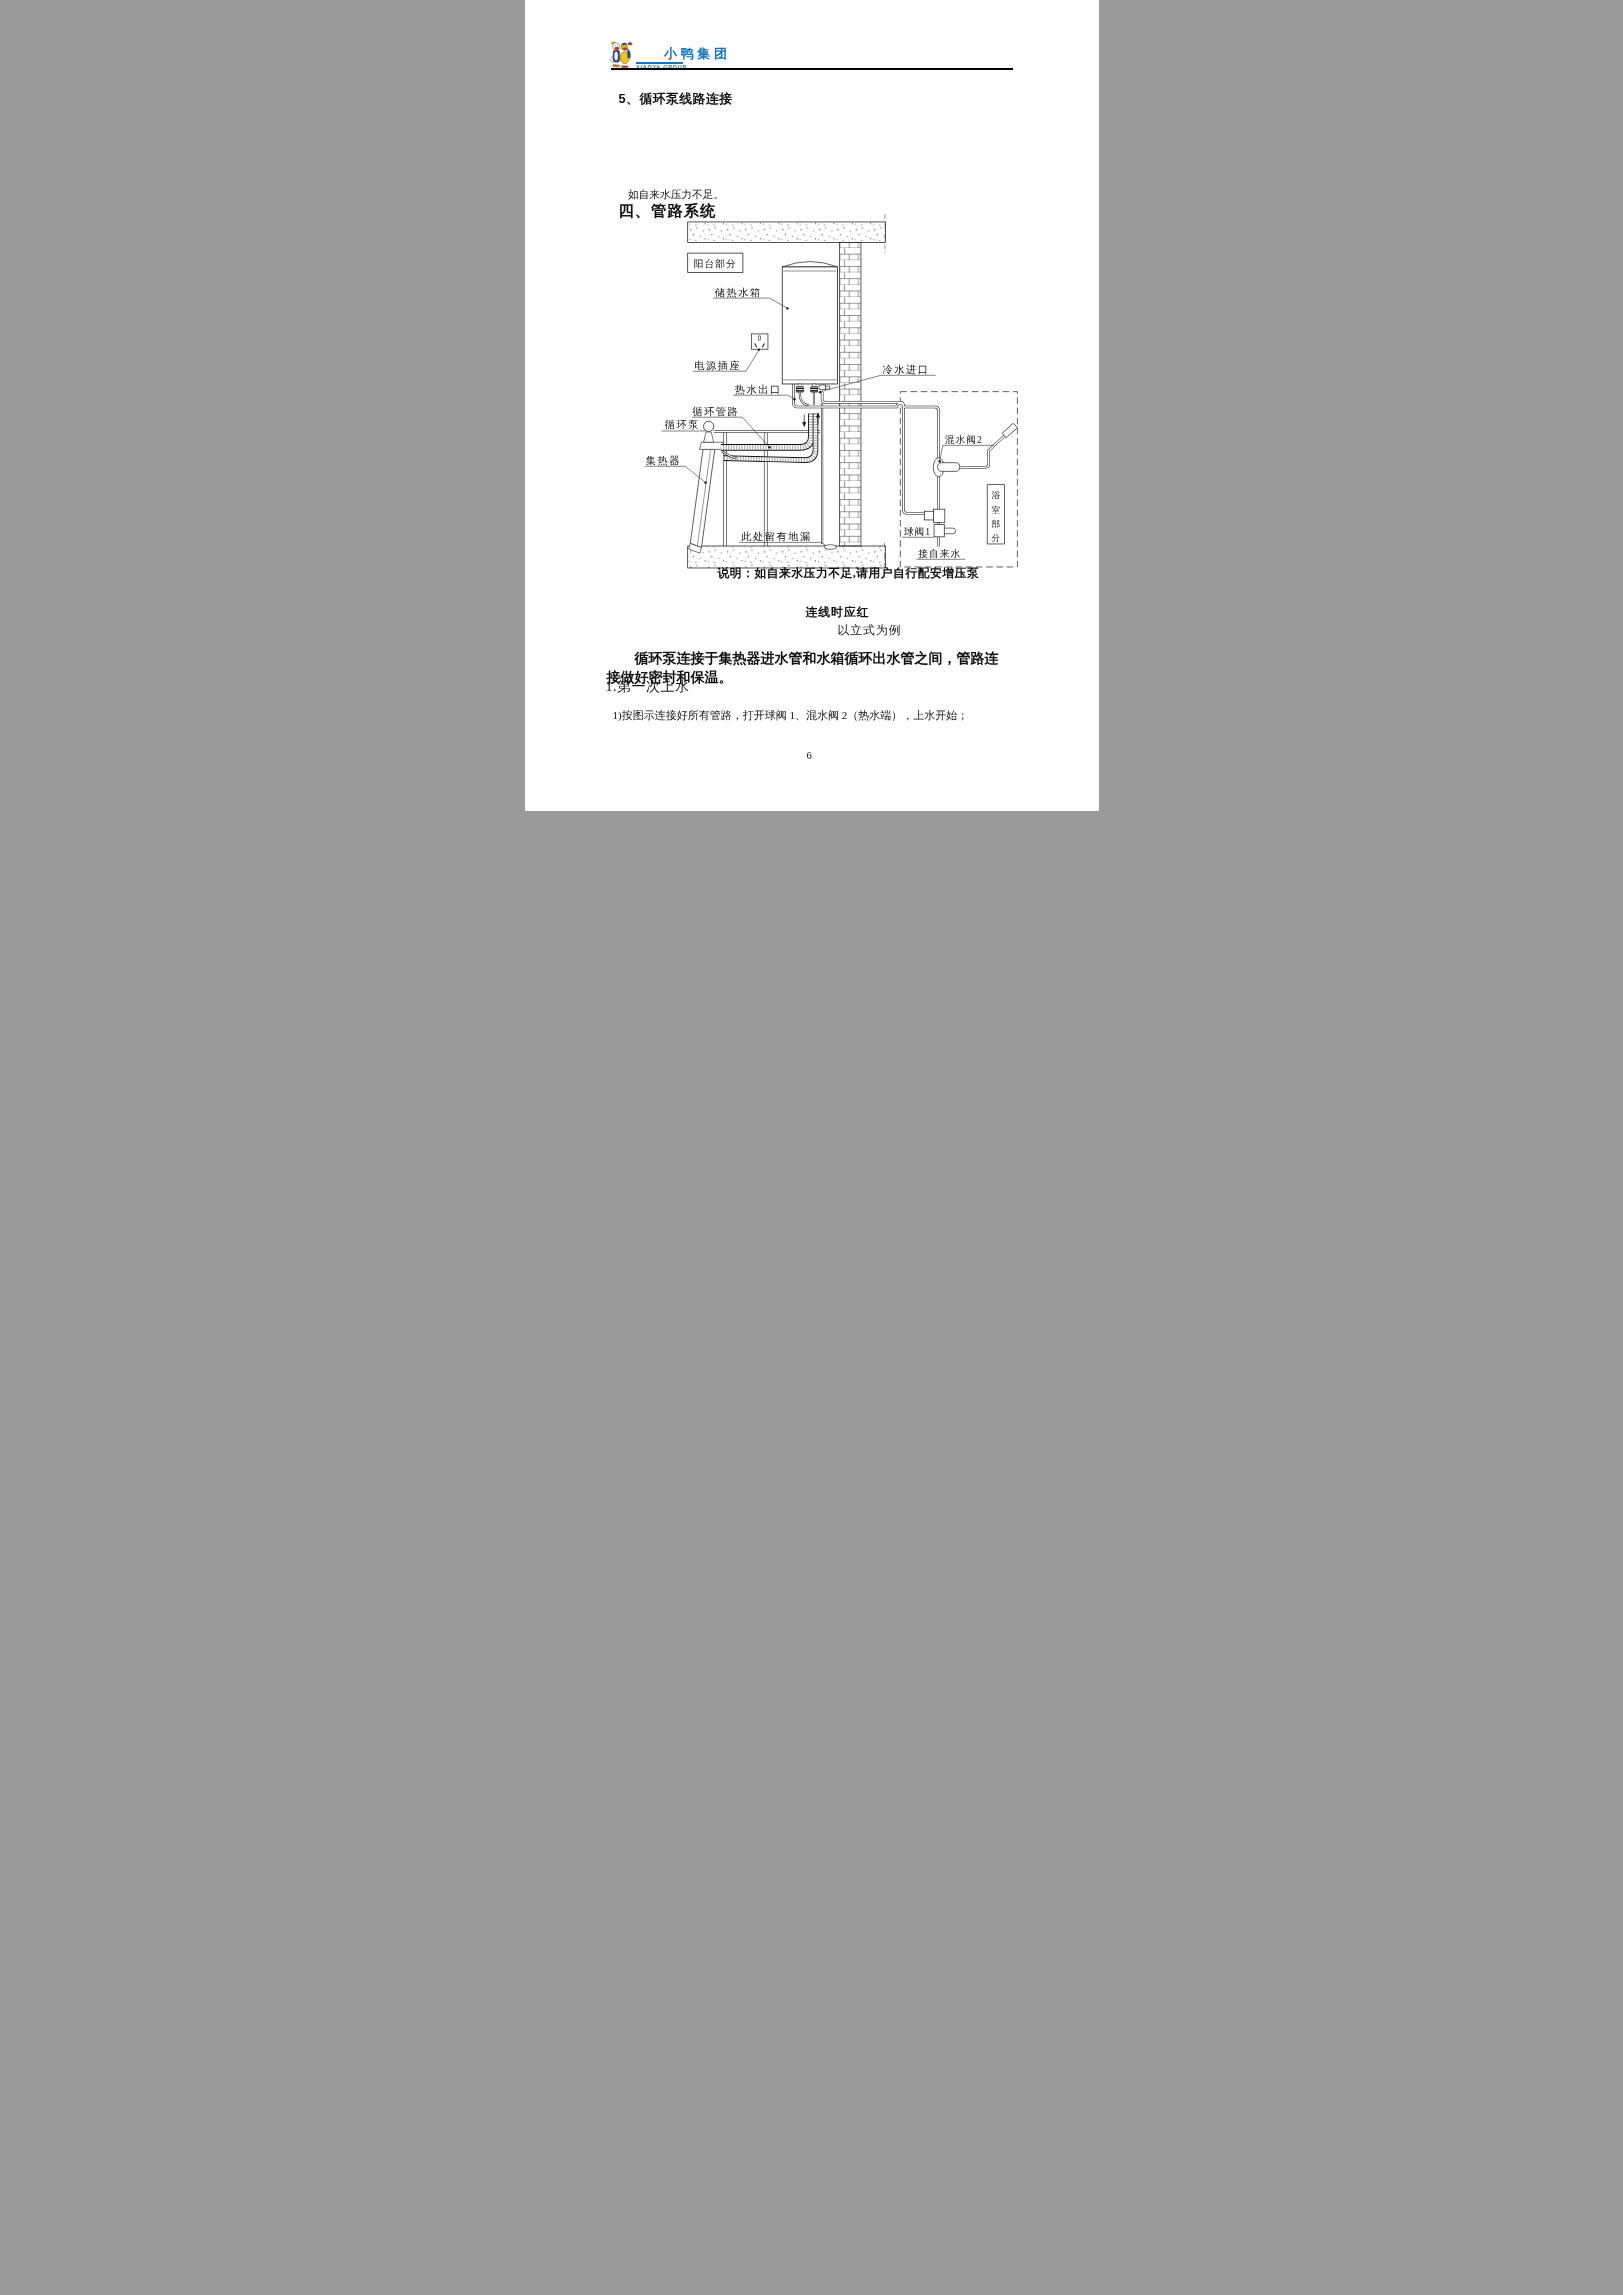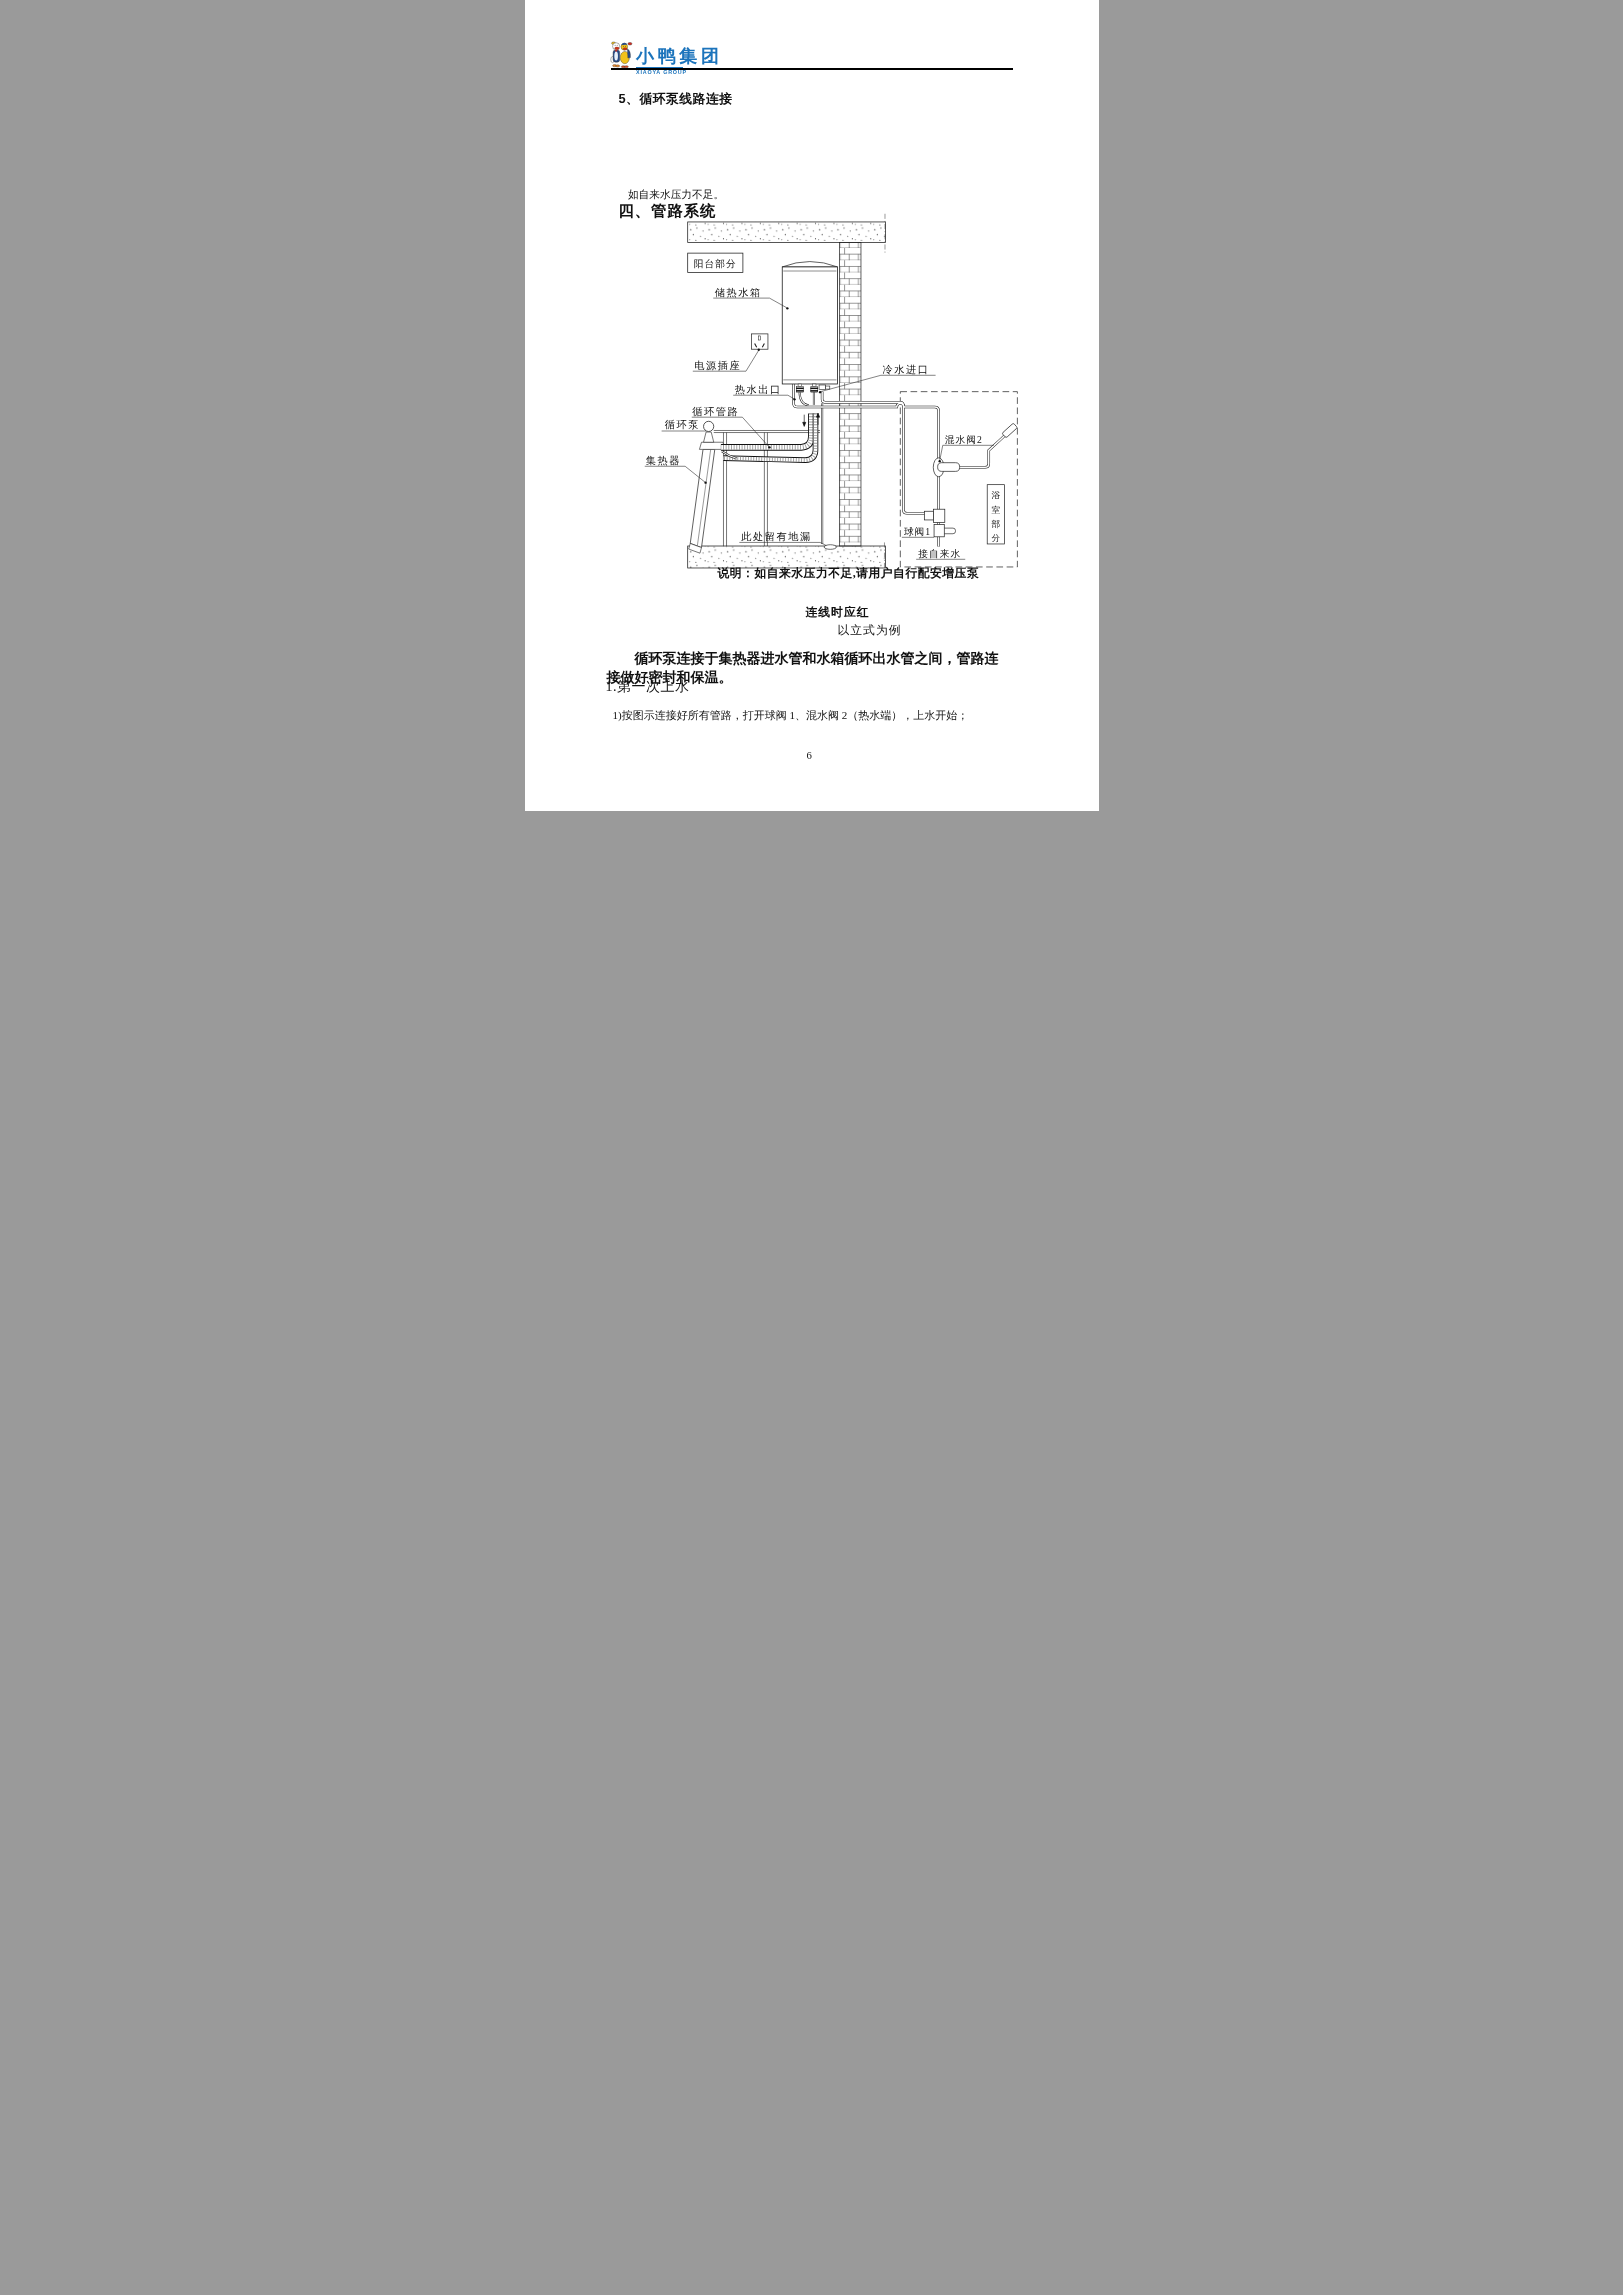--- a/index.html
+++ b/index.html
@@ -2,21 +2,21 @@
 <html style="font-size:8.2px"><head>
 <meta charset="utf-8">
 <style>
   html,body{margin:0;padding:0;background:#9a9a9a;}
   .page{position:relative;width:574px;height:811px;background:#ffffff;margin:0 auto;
         font-family:"Liberation Serif",serif;color:#111;overflow:hidden;}
   .abs{position:absolute;}
   .logo-wrap{left:85px;top:41px;display:flex;align-items:flex-start;gap:3.1px;}
   .logo-text{display:flex;flex-direction:column;margin-top:6.1px;}
   .logo-cn{font-family:"Liberation Sans",sans-serif;font-weight:bold;color:#1c74bc;
-           font-size:18px;letter-spacing:3.6px;line-height:1;}
+           font-size:13px;letter-spacing:3.6px;line-height:1;margin-left:28px;}
   .logo-line{height:1.5px;background:#1c74bc;margin:2px 0 1px 0;width:47px;}
   .logo-en{font-family:"Liberation Sans",sans-serif;font-weight:bold;color:#1c74bc;
            font-size:5.4px;letter-spacing:0.8px;line-height:1;}
   .header-rule{left:86px;top:68px;width:402px;height:2px;background:#000;}
   .h1{left:94px;top:91px;font-family:"Liberation Sans",sans-serif;font-weight:bold;
       font-size:12.8px;letter-spacing:0.5px;}
   .para1{left:82px;top:113px;width:412px;font-size:10.7px;line-height:33px;text-indent:2em;
          text-align:justify;}
   .para-note{left:82px;top:177px;width:412px;font-size:10.7px;text-indent:2em;}
   .h2{left:94px;top:201px;font-family:"Liberation Sans",sans-serif;font-weight:bold;

